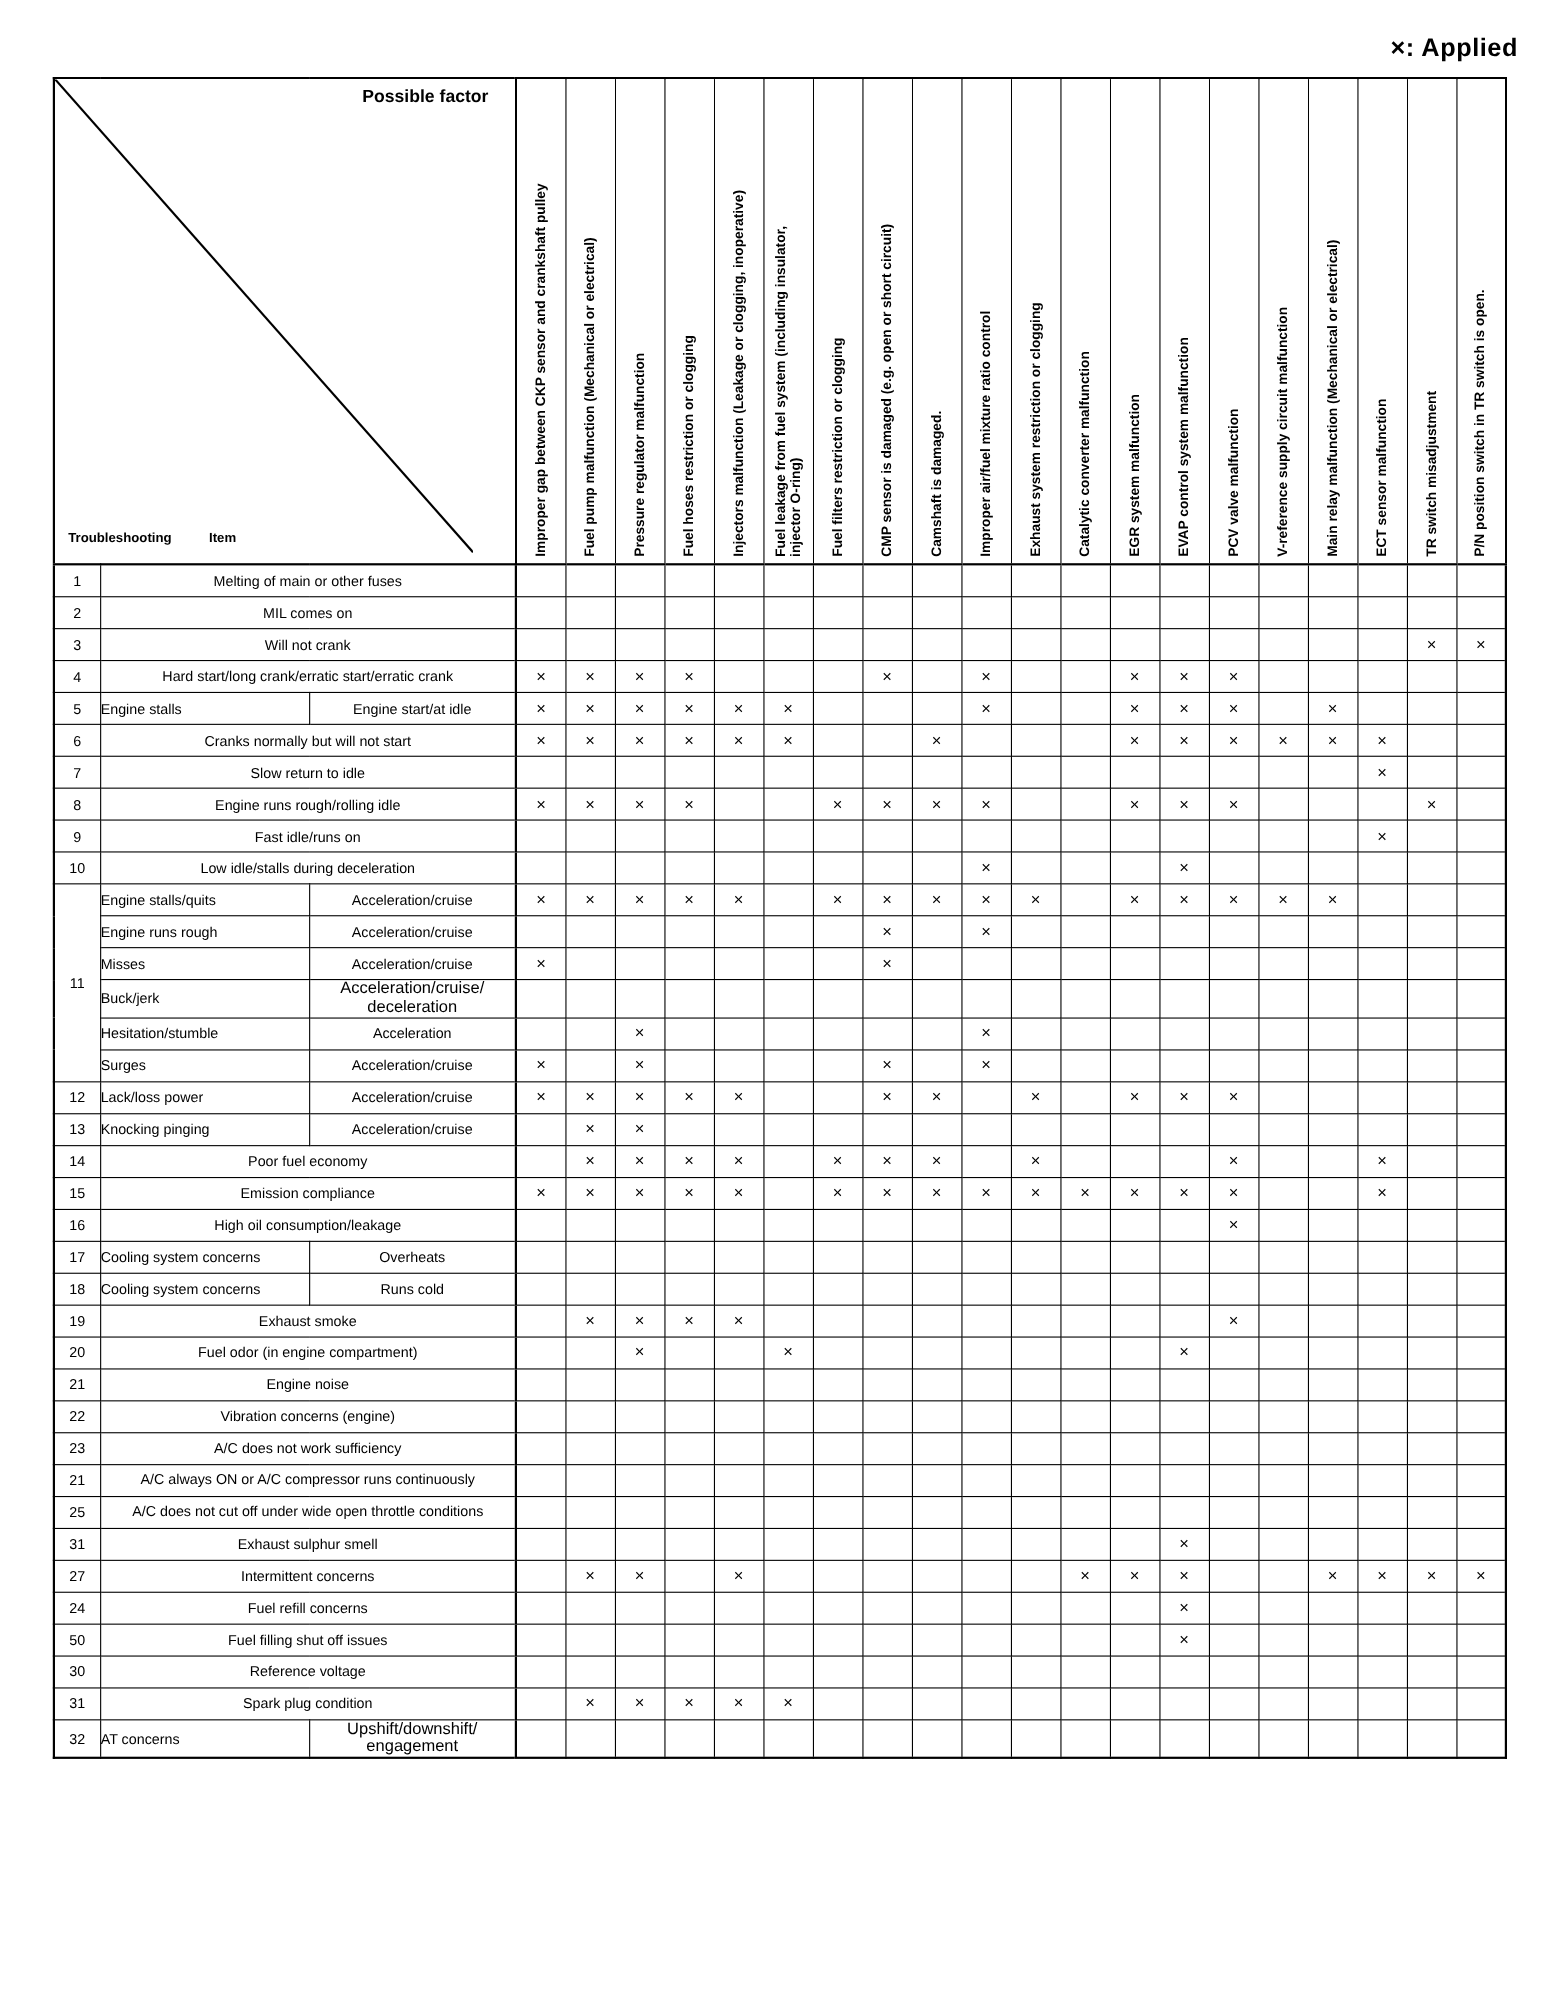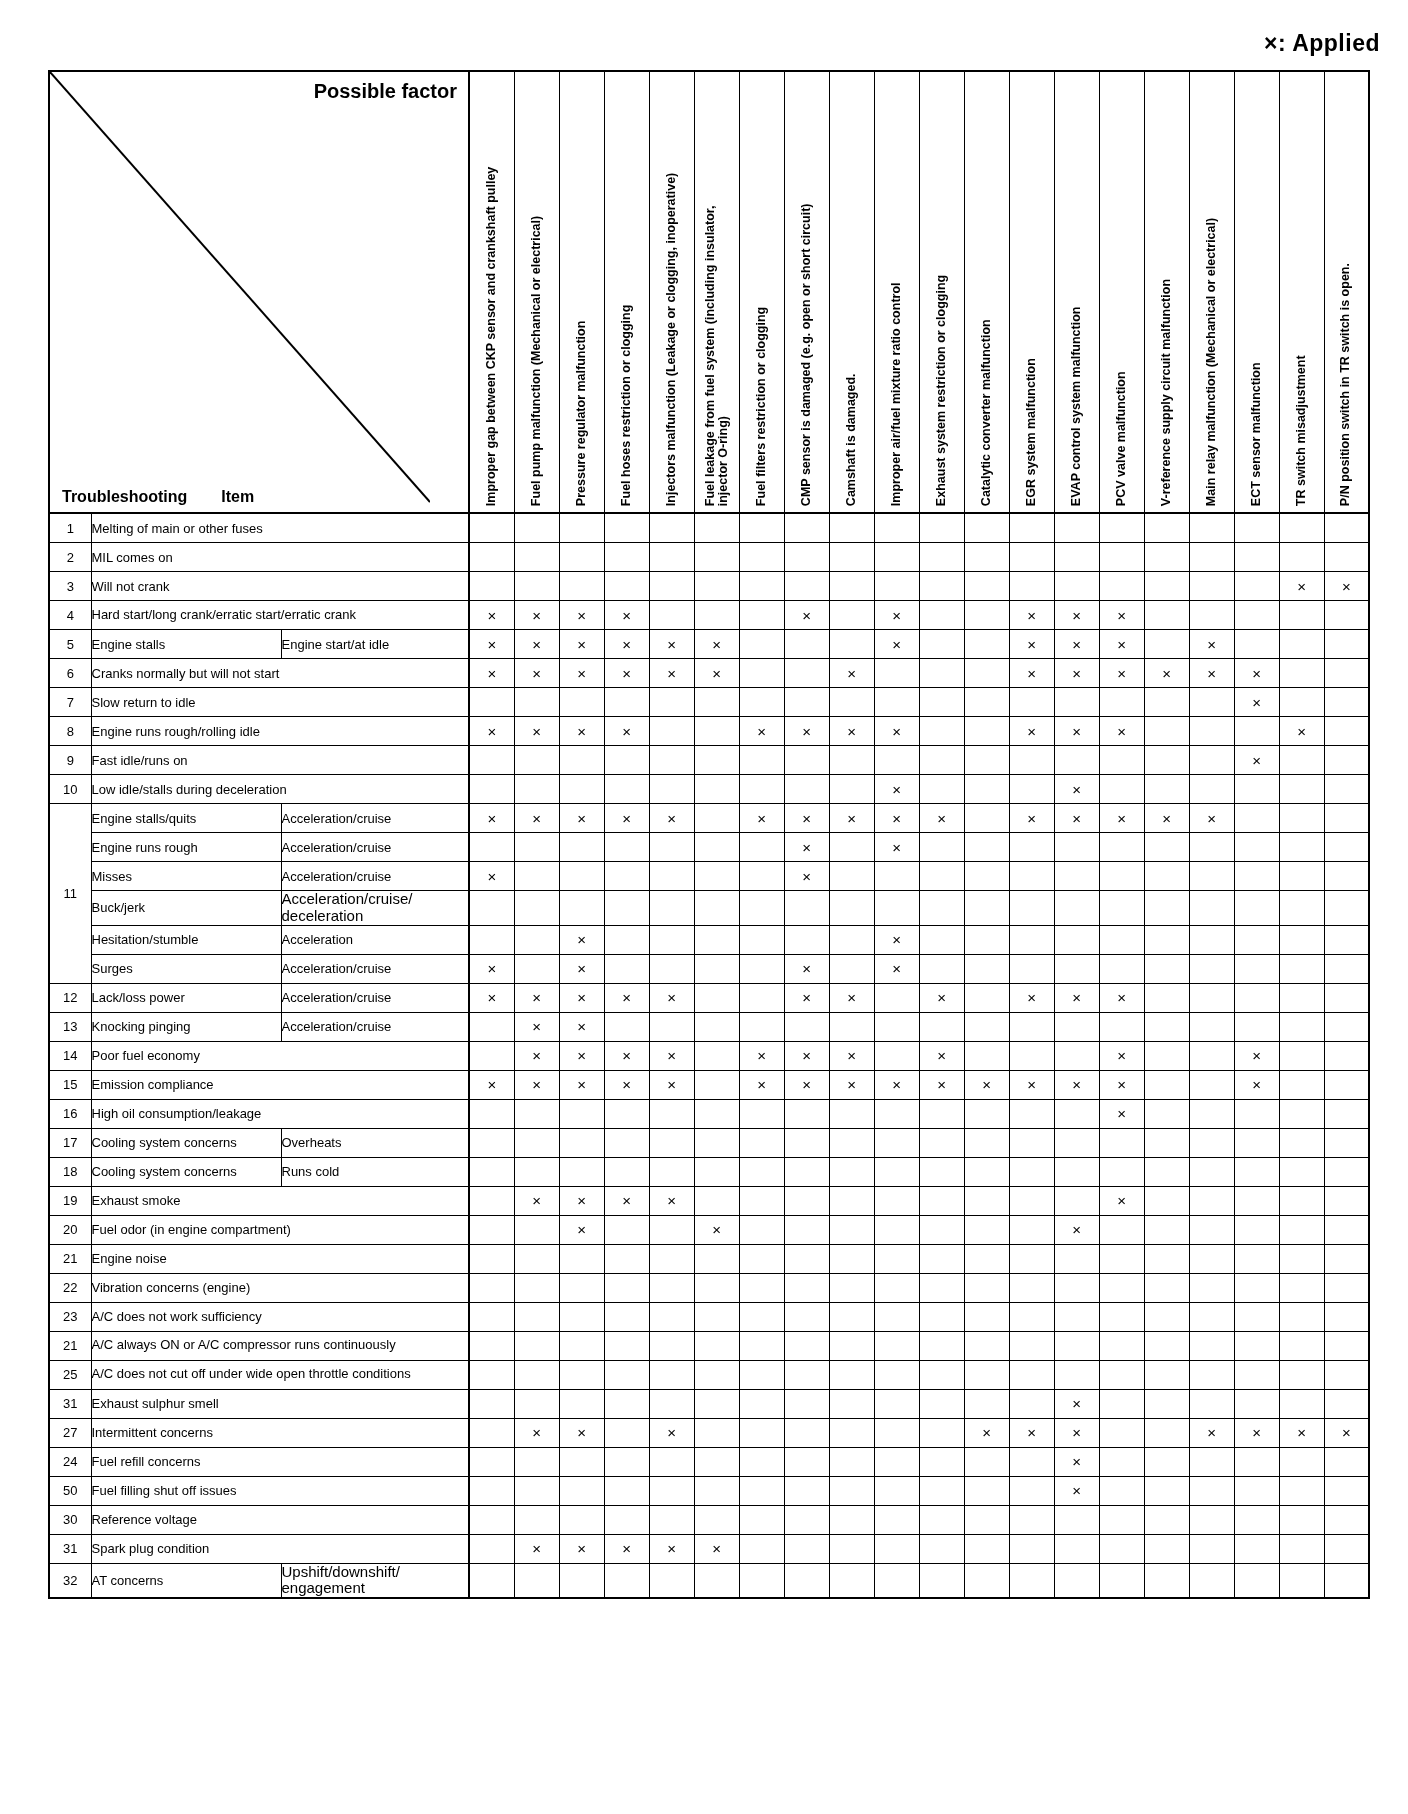--- a/index.html
+++ b/index.html
@@ -57,30 +57,30 @@
   }
   .hdr-corner .diag {
     position: absolute;
     left: 0; top: 0; right: 0; bottom: 0;
     overflow: hidden;
   }
   .hdr-corner .diag svg { display: block; }
   .possible-factor {
     position: absolute;
     top: 8px;
-    right: 11px;
-    font-size: 20px;
+    right: 24px;
+    font-size: 16px;
     font-weight: bold;
     white-space: nowrap;
   }
   .ts-item {
     position: absolute;
-    bottom: 6px;
+    bottom: 16px;
     left: 12px;
-    font-size: 16px;
+    font-size: 12px;
     font-weight: bold;
     white-space: nowrap;
   }
   .ts-item .sp { display: inline-block; width: 34px; }
   .vhead {
     height: 440px;
     border-bottom: 2px solid #000 !important;
     position: relative;
   }
   .vhead .vtext {
@@ -113,21 +113,21 @@
     font-size: 14px;
     white-space: nowrap;
     border-left: 1px solid #000;
   }
   td.cond.wrap { white-space: normal; line-height: 1.12; font-size: 15px; }
   td.mark {
     text-align: center;
     font-size: 15px;
     line-height: 1;
   }
-  td.lastitem { border-right: 2px solid #000 !important; }
+  td.lastitem { border-right: 2px solid #000 !important; text-align: center; }
   .x { font-size: 15px; }
 </style>
 </head>
 <body>
 
 <div class="page">
 
   <div class="applied-legend">×: Applied</div>
 
   <div class="chart-wrap">

